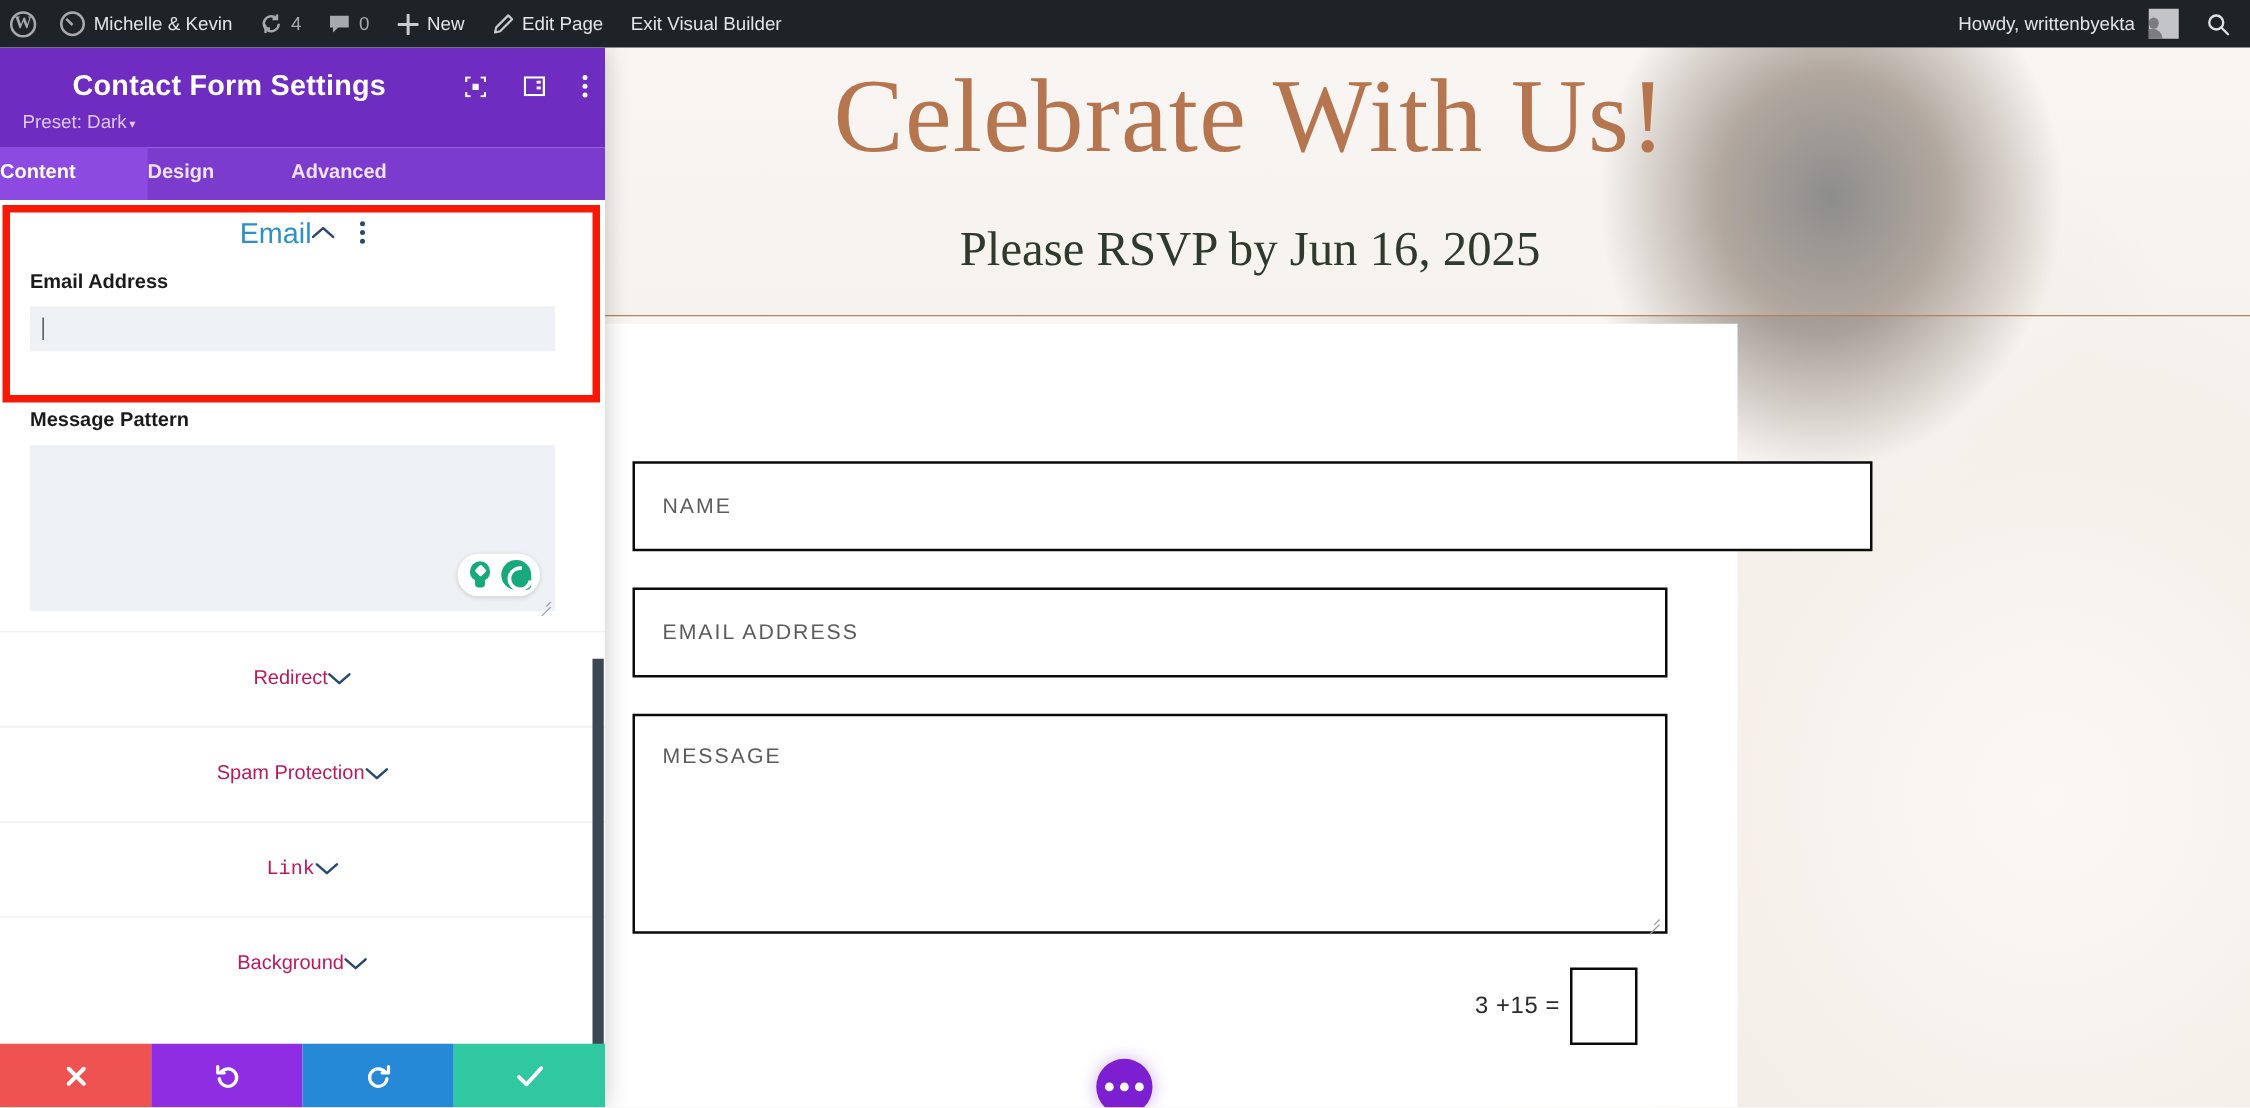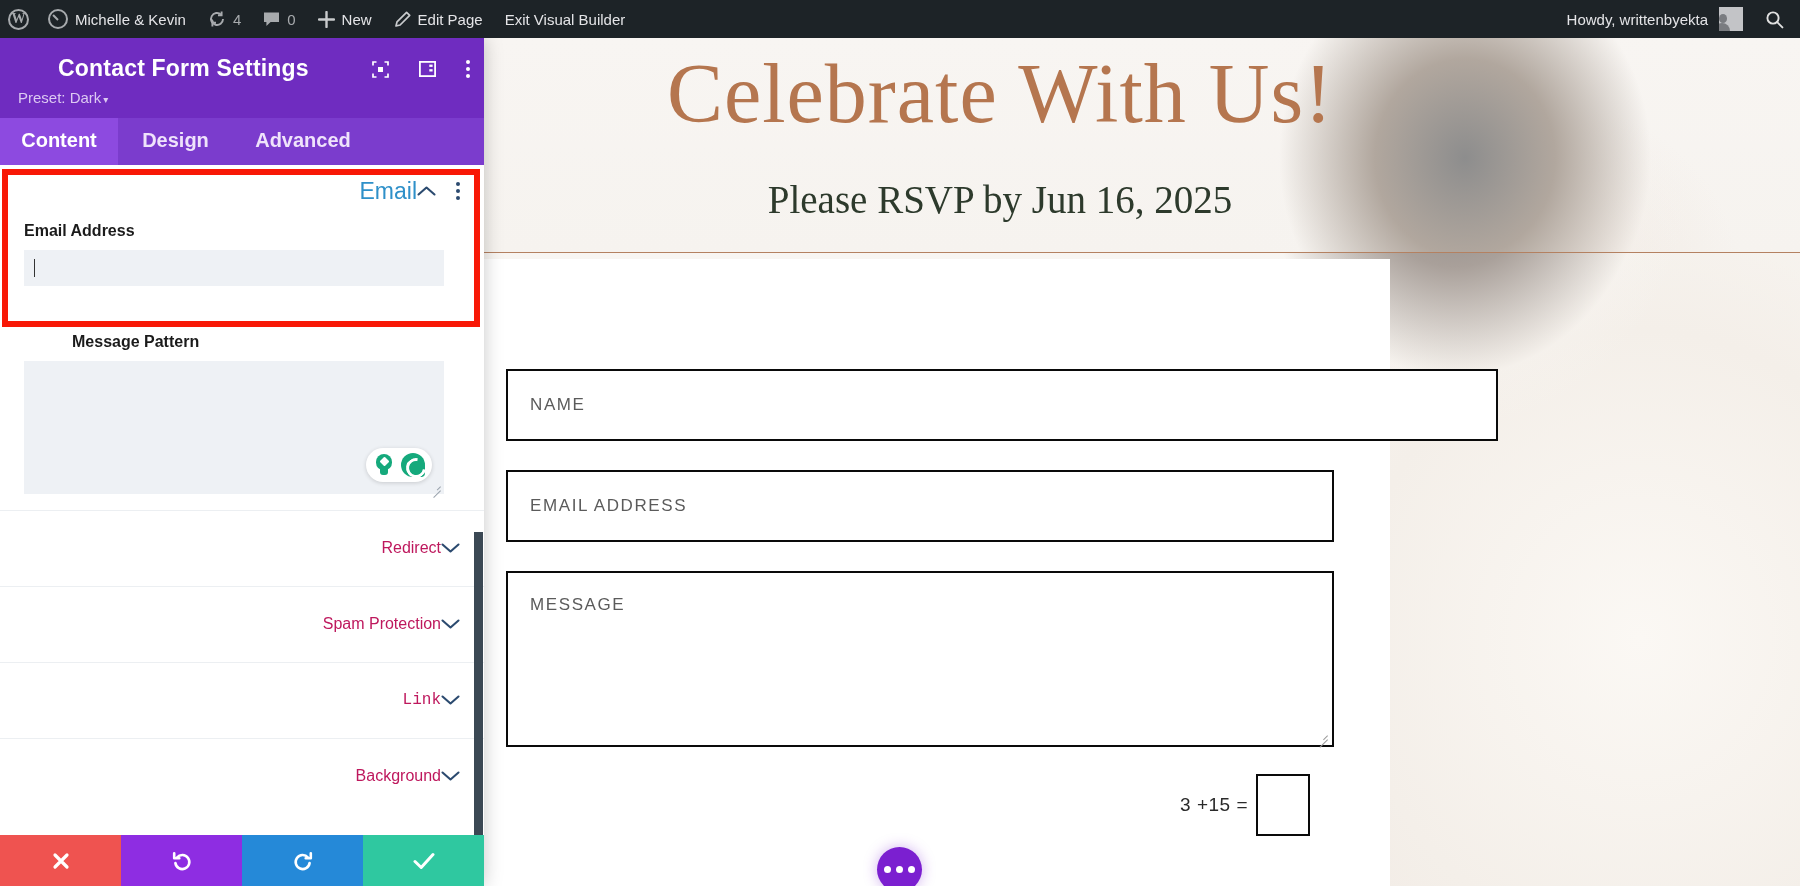--- a/index.html
+++ b/index.html
@@ -207,22 +207,21 @@
     display: flex; align-items: center; gap: 30px;
     color: #ffffff;
   }
   .ico-btn { display: inline-flex; align-items: center; justify-content: center; }
 
   .tabs {
     display: flex; background: #7b3ccd; flex: 0 0 auto;
   }
   .tab {
     padding: 11px 0 13px 0;
-    color: #efe3fb; font-size: 20px; font-weight: bold;
-    text-align: center;
+    color: #efe3fb; font-size: 16px; font-weight: bold;
   }
   .tab.t-content { width: 118px; background: #8d4ae0; color: #ffffff; }
   .tab.t-design { width: 115px; }
   .tab.t-advanced { width: 140px; }
 
   .panel-body {
     flex: 1 1 auto; position: relative; overflow: hidden;
     background: #ffffff;
   }
 
@@ -232,21 +231,21 @@
     border: 6px solid #f81806;
     z-index: 8;
     pointer-events: none;
   }
 
   .section {
     position: absolute; left: 0; width: 484px;
     padding: 0 24px;
   }
   .section-head {
-    display: flex; align-items: center; justify-content: flex-end;
+    display: flex; align-items: center; justify-content: center;
     height: 52px;
   }
   .section-title-open {
     color: #2e90c9; font-size: 23px; font-weight: normal;
   }
   .section-title-closed {
     color: #be185d; font-size: 16px; font-weight: normal;
   }
   .sect-icons { display: flex; align-items: center; gap: 20px; }
   .chev { color: #2b4a6f; }
@@ -438,21 +437,21 @@
         </div>
 
         <div class="field-label">Email Address</div>
         <div class="text-input">
           <span class="caret-blink"></span>
           <span></span>
         </div>
       </div>
 
       <div class="section" style="top:148px;">
-        <div class="field-label" style="margin-top:20px;margin-left:48px;">Message Pattern</div>
+        <div class="field-label" style="margin-top:20px;">Message Pattern</div>
         <div class="textarea-box">
           <span></span>
           <span class="gram-pill">
             <span class="gram-bulb">
                 <i></i>
               </span>
             <span class="gram-g"></span>
           </span>
           <span class="ta-grip"></span>
         </div>

